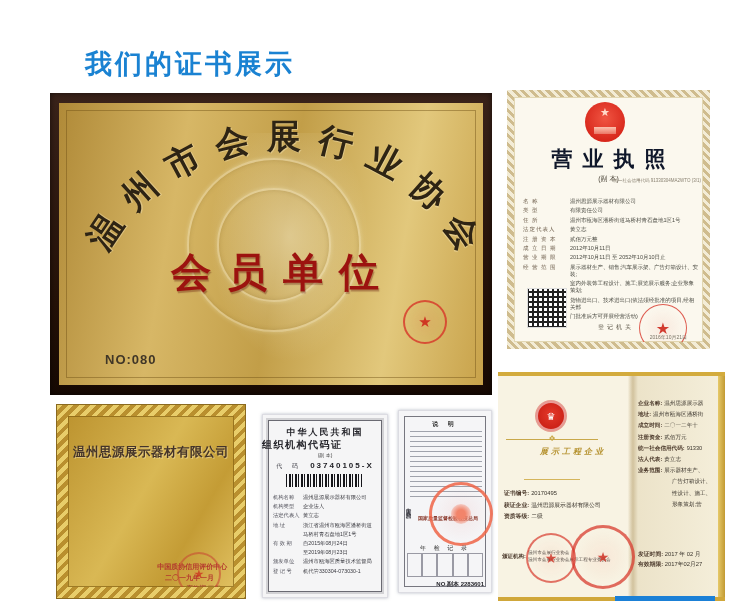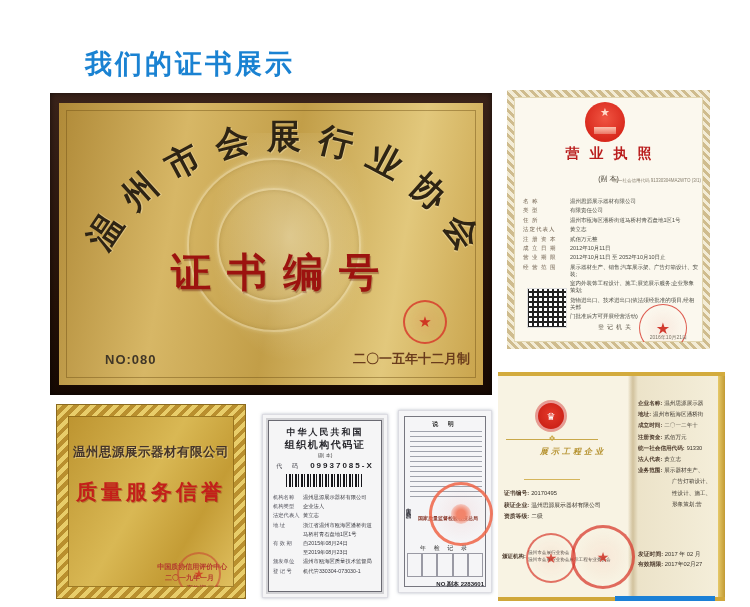--- a/index.html
+++ b/index.html
@@ -44,21 +44,21 @@
            background:repeating-linear-gradient(45deg,#cfbc8e 0 3px,#f3ecd6 3px 6px);}
   .license-paper{position:absolute;inset:7px;background:#fbf8ee;
            box-shadow:inset 0 0 0 1px #e2d7b2;overflow:hidden;}
   .emblem{position:absolute;left:71px;top:5px;width:40px;height:40px;border-radius:50%;
            background:radial-gradient(circle at 50% 40%,#f05542 0%,#d8281c 72%);
            display:flex;align-items:flex-start;justify-content:center;}
   .emblem .star{color:#ffd9c9;font-size:11px;margin-top:4px;}
   .emblem::after{content:"";position:absolute;left:9px;bottom:8px;width:22px;height:7px;
            background:linear-gradient(180deg,rgba(255,215,195,.85),rgba(255,215,195,.4));}
   .license-title{position:absolute;left:0;top:48px;width:100%;text-align:center;
-           font-size:14px;font-weight:bold;color:#b91c1c;letter-spacing:10px;text-indent:10px;}
+           font-size:21px;font-weight:bold;color:#0f172a;letter-spacing:10px;text-indent:10px;}
   .license-sub{position:absolute;left:0;top:77px;width:100%;text-align:center;font-size:7px;color:#4a4438;}
   .license-code{position:absolute;right:2px;top:81px;font-size:4.5px;color:#8a8272;}
   .lic-fields{position:absolute;left:9px;top:101px;right:4px;display:flex;flex-direction:column;gap:2.4px;}
   .lic-row{display:flex;font-size:5.5px;line-height:7px;color:#4a4a42;}
   .lic-row .l{width:47px;flex:none;color:#6b5b49;letter-spacing:1px;}
   .lic-row .v{flex:1;}
   .qr{position:absolute;left:13px;top:191px;width:40px;height:40px;background:#fff;
       background-image:repeating-linear-gradient(0deg,#222 0 2px,transparent 2px 5px),
                        repeating-linear-gradient(90deg,#222 0 2px,transparent 2px 5px);
       box-shadow:inset 0 0 0 1px #ddd;}
@@ -84,21 +84,21 @@
   .aaa-issuer{position:absolute;left:0;top:146px;width:96%;text-align:right;font-size:7px;color:#b3392e;font-weight:bold;}
   .aaa-date{position:absolute;left:0;top:157px;width:88%;text-align:right;font-size:7px;color:#b3392e;font-weight:bold;}
   .aaa-valid{position:absolute;left:0;top:168px;width:92%;text-align:right;font-size:6.5px;color:#a3392e;}
 
   
   .codecert{position:absolute;left:262px;top:374px;width:126px;height:184px;background:#f5f5f6;
        box-shadow:0 0 3px rgba(120,130,150,.5), inset 0 0 0 1px #dcdce2;}
   .codecert-border{position:absolute;inset:6px;border:1px solid #6a6a72;box-shadow:0 0 0 2px rgba(106,106,114,.25);}
   .cc-country{position:absolute;left:0;top:12px;width:100%;text-align:center;font-size:9px;
        font-weight:bold;color:#26262c;letter-spacing:2px;}
-  .cc-title{position:absolute;left:0;top:24px;width:100%;text-align:center;font-size:10px;
+  .cc-title{position:absolute;left:0;top:24px;width:100%;text-align:left;font-size:10px;
        font-weight:bold;color:#26262c;letter-spacing:1.5px;}
   .cc-sub{position:absolute;left:0;top:38px;width:100%;text-align:center;font-size:5px;color:#444;}
   .cc-code{position:absolute;left:0;top:47px;width:100%;text-align:center;font-size:8px;
        font-weight:bold;color:#1c1c22;letter-spacing:2px;}
   .cc-code .cl{font-size:6px;font-weight:normal;color:#44444c;margin-right:4px;letter-spacing:4px;}
   .barcode{position:absolute;left:24px;top:60px;width:76px;height:13px;
        background:repeating-linear-gradient(90deg,#15151a 0 1px,transparent 1px 3px,#15151a 3px 5px,transparent 5px 6px);}
   .cc-rows{position:absolute;left:11px;top:80px;right:8px;display:flex;flex-direction:column;gap:2.6px;}
   .cc-row{display:flex;font-size:5.3px;line-height:6.6px;color:#3a3a40;}
   .cc-row .l{width:30px;flex:none;color:#50505a;}
@@ -186,26 +186,25 @@
           <span style="left: 46.7569px; top: 128.774px; transform: translate(-50%, -50%) rotate(-56deg);">温</span>
           <span style="left: 81.1369px; top: 89.2239px; transform: translate(-50%, -50%) rotate(-42deg);">州</span>
           <span style="left: 124.064px; top: 59.1663px; transform: translate(-50%, -50%) rotate(-28deg);">市</span>
           <span style="left: 172.987px; top: 40.3864px; transform: translate(-50%, -50%) rotate(-14deg);">会</span>
           <span style="left: 225px; top: 34px; transform: translate(-50%, -50%) rotate(0deg);">展</span>
           <span style="left: 277.013px; top: 40.3864px; transform: translate(-50%, -50%) rotate(14deg);">行</span>
           <span style="left: 325.936px; top: 59.1663px; transform: translate(-50%, -50%) rotate(28deg);">业</span>
           <span style="left: 368.863px; top: 89.2239px; transform: translate(-50%, -50%) rotate(42deg);">协</span>
           <span style="left: 403.243px; top: 128.774px; transform: translate(-50%, -50%) rotate(56deg);">会</span>
         </div>
-      <div class="member-main">证书编号</div>
+      <div class="member-main">会员单位</div>
       <div class="member-no">NO:080</div>
       <div class="seal member-seal">
           <span class="star">★</span>
         </div>
-      <div class="member-date">二〇一五年十二月制</div>
     </div>
   </div>
 
   <div class="license">
     <div class="license-paper">
       <div class="emblem">
           <span class="star">★</span>
         </div>
       <div class="license-title">营业执照</div>
       <div class="license-sub">(副 本)</div>
@@ -272,38 +271,37 @@
       <div class="seal lic-seal">
           <span class="star">★</span>
         </div>
       <div class="lic-date">2016年10月21日</div>
     </div>
   </div>
 
   <div class="aaa">
     <div class="aaa-inner">
       <div class="aaa-company">温州思源展示器材有限公司</div>
-      <div class="aaa-line1">质量服务信誉</div>
       <div class="aaa-issuer">中国质协信用评价中心</div>
       <div class="aaa-date">二〇一九年一月</div>
       <div class="aaa-valid">有效期 三年</div>
       <div class="seal aaa-seal">
           <span class="star">★</span>
         </div>
     </div>
   </div>
 
   <div class="codecert">
     <div class="codecert-border"></div>
     <div class="cc-country">中华人民共和国</div>
     <div class="cc-title">组织机构代码证</div>
     <div class="cc-sub">(副 本)</div>
     <div class="cc-code">
       <span class="cl">代  码</span>
-      <span>09937085-X</span>
+      <span>03740105-X</span>
     </div>
     <div class="barcode"></div>
     <div class="cc-rows">
 
         <div class="cc-row">
           <span class="l">机构名称</span>
           <span class="v">温州思源展示器材有限公司</span>
         </div>
 
         <div class="cc-row">

